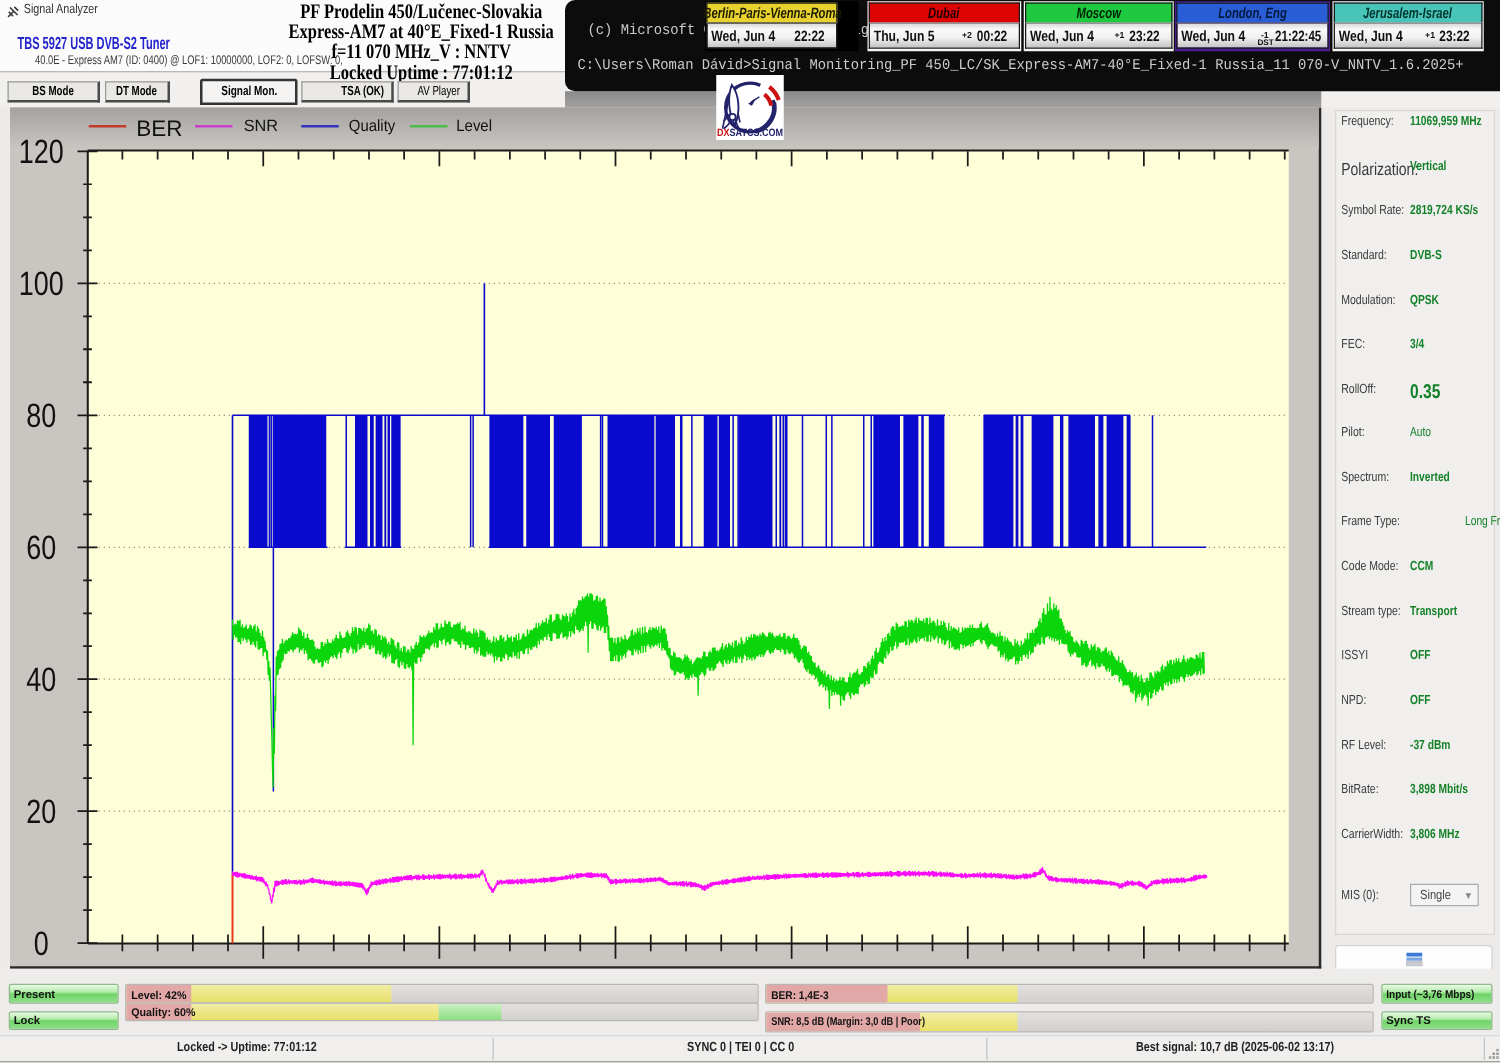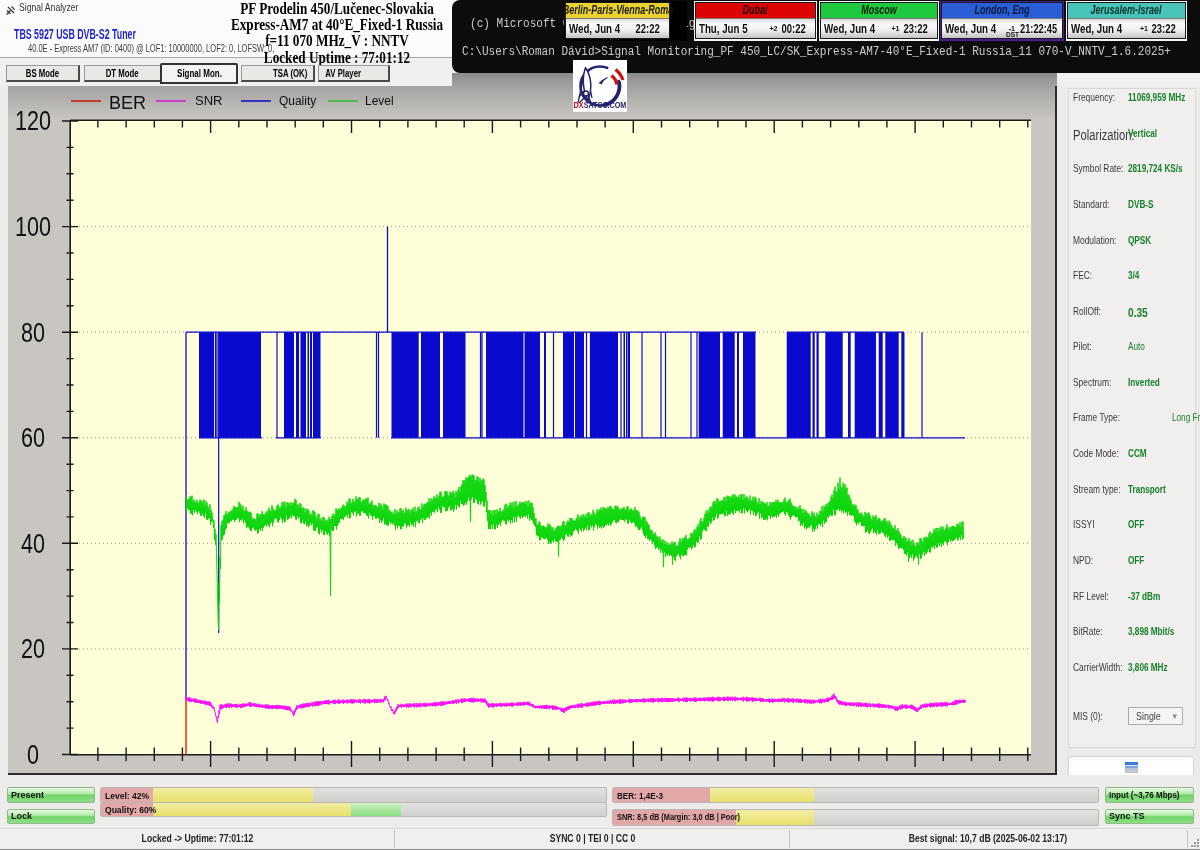--- a/index.html
+++ b/index.html
@@ -9,24 +9,24 @@
 <div class="abs" style="left:0;top:57px;width:1200px;height:1px;background:#a8a8a8"></div>
 <div class="abs" style="left:0;top:58px;width:1200px;height:28px;background:#f1f0ee"></div>
 <div class="abs" style="left:5px;top:2px;width:11px;height:11px"><svg width="11" height="11">
       <path d="M1.5 9.5 L6 5 M3 2 L9 8 M6.5 1.5 L9.5 4.5 M2 5.5 L5.5 9" stroke="#3a3a3a" stroke-width="1.3" fill="none"></path>
     </svg></div>
 <div class="abs" style="left:19px;top:1px;font-size:10.5px;color:#333"><span style="display:inline-block;transform:scaleX(0.82);transform-origin:0 0;white-space:nowrap;">Signal Analyzer</span></div>
 <div class="abs" style="left:14px;top:26px;font-size:14px;font-weight:bold;color:#2323cd"><span style="display:inline-block;transform:scaleX(0.63);transform-origin:0 0;white-space:nowrap;">TBS 5927 USB DVB-S2 Tuner</span></div>
 <div class="abs" style="left:28px;top:42.5px;font-size:10px;color:#3a3a3a"><span style="display:inline-block;transform:scaleX(0.75);transform-origin:0 0;white-space:nowrap;">40.0E - Express AM7 (ID: 0400) @ LOF1: 10000000, LOF2: 0, LOFSW: 0,</span></div>
 <div class="abs" style="left:172px;top:1px;width:330px;text-align:center;font-family:'Liberation Serif',serif;font-weight:bold;font-size:16.5px;line-height:16.2px;color:#000;transform:scaleX(0.8);transform-origin:center top">PF Prodelin 450/Lučenec-Slovakia<br>Express-AM7 at 40°E_Fixed-1 Russia<br>f=11 070 MHz_V : NNTV<br>Locked Uptime : 77:01:12</div>
 <div class="abs" style="left:6px;top:65px;width:74px;height:17px;background:#eae8e5;border:1px solid #999;border-right:2px solid #4a4a4a;border-bottom:2px solid #4a4a4a;font-size:10.5px;font-weight:bold;text-align:center;line-height:14px"><span style="display:inline-block;transform:scaleX(0.74);transform-origin:center;white-space:nowrap">BS Mode</span></div>
-<div class="abs" style="left:84px;top:65px;width:78px;height:17px;background:#eae8e5;border:1px solid #999;border-right:2px solid #4a4a4a;border-bottom:2px solid #4a4a4a;font-size:10.5px;font-weight:bold;text-align:center;line-height:14px"><span style="display:inline-block;transform:scaleX(0.74);transform-origin:center;white-space:nowrap">DT Mode</span></div>
+<div class="abs" style="left:84px;top:65px;width:52px;height:17px;background:#eae8e5;border:1px solid #999;border-right:2px solid #4a4a4a;border-bottom:2px solid #4a4a4a;font-size:10.5px;font-weight:bold;text-align:center;line-height:14px"><span style="display:inline-block;transform:scaleX(0.74);transform-origin:center;white-space:nowrap">DT Mode</span></div>
 <div class="abs" style="left:160px;top:62.5px;width:78px;height:21px;background:#f4f3f1;border:2px solid #333;border-radius:2px 2px 0 0;font-size:10.5px;font-weight:bold;text-align:center;line-height:17px"><span style="display:inline-block;transform:scaleX(0.76);transform-origin:center;white-space:nowrap">Signal Mon.</span></div>
 <div class="abs" style="left:241px;top:65px;width:74px;height:17px;background:#eae8e5;border:1px solid #999;border-right:2px solid #4a4a4a;border-bottom:2px solid #4a4a4a;font-size:10.5px;font-weight:bold;text-align:right;line-height:14px"><span style="display:inline-block;transform:scaleX(0.74);transform-origin:center;white-space:nowrap">TSA (OK)</span></div>
-<div class="abs" style="left:318px;top:65px;width:72px;height:17px;background:#eae8e5;border:1px solid #999;border-right:2px solid #4a4a4a;border-bottom:2px solid #4a4a4a;font-size:10.5px;font-weight:bold;text-align:left;line-height:14px"><span style="display:inline-block;transform:scaleX(0.74);transform-origin:center;white-space:nowrap">AV Player</span></div>
+<div class="abs" style="left:318px;top:65px;width:58px;height:17px;background:#eae8e5;border:1px solid #999;border-right:2px solid #4a4a4a;border-bottom:2px solid #4a4a4a;font-size:10.5px;font-weight:normal;text-align:right;line-height:14px"><span style="display:inline-block;transform:scaleX(0.74);transform-origin:center;white-space:nowrap">AV Player</span></div>
 <div class="abs" style="left:8px;top:86px;width:1049px;height:689px;background:#c9c6c2;border-right:2px solid #2a2a2a;border-bottom:2px solid #2a2a2a"></div>
 <div class="abs" style="left:8px;top:86px;width:1047px;height:33px;background:linear-gradient(#a4a2a0,#c9c6c2)"></div>
 <div class="abs" style="left:452px;top:73px;width:605px;height:13px;background:linear-gradient(#8a8a8a,#a4a2a0)"></div>
 <div class="abs" style="left:71px;top:99.5px;width:30px;height:2px;background:#c23b2b"></div>
 <div class="abs" style="left:109px;top:93px;font-size:18px;color:#111">BER</div>
 <div class="abs" style="left:156px;top:99.5px;width:30px;height:2px;background:#cc3fcc"></div>
 <div class="abs" style="left:195px;top:93px;font-size:13px;color:#111">SNR</div>
 <div class="abs" style="left:241px;top:99.5px;width:30px;height:2px;background:#3333bb"></div>
 <div class="abs" style="left:279px;top:93px;font-size:13px;color:#111"><span style="display:inline-block;transform:scaleX(0.92);transform-origin:0 0;white-space:nowrap;">Quality</span></div>
 <div class="abs" style="left:328px;top:99.5px;width:30px;height:2px;background:#4bbb4b"></div>
@@ -103,21 +103,21 @@
 <div class="abs" style="left:1128px;top:126.5px;font-size:10.5px;font-weight:bold;color:#15822a"><span style="display:inline-block;transform:scaleX(0.78);transform-origin:0 0;white-space:nowrap;">Vertical</span></div>
 <div class="abs" style="left:1073px;top:162.0px;font-size:10.5px;color:#3a3a3a"><span style="display:inline-block;transform:scaleX(0.8);transform-origin:0 0;white-space:nowrap;">Symbol Rate:</span></div>
 <div class="abs" style="left:1128px;top:162.0px;font-size:10.5px;font-weight:bold;color:#15822a"><span style="display:inline-block;transform:scaleX(0.78);transform-origin:0 0;white-space:nowrap;">2819,724 KS/s</span></div>
 <div class="abs" style="left:1073px;top:197.5px;font-size:10.5px;color:#3a3a3a"><span style="display:inline-block;transform:scaleX(0.8);transform-origin:0 0;white-space:nowrap;">Standard:</span></div>
 <div class="abs" style="left:1128px;top:197.5px;font-size:10.5px;font-weight:bold;color:#15822a"><span style="display:inline-block;transform:scaleX(0.78);transform-origin:0 0;white-space:nowrap;">DVB-S</span></div>
 <div class="abs" style="left:1073px;top:233.5px;font-size:10.5px;color:#3a3a3a"><span style="display:inline-block;transform:scaleX(0.8);transform-origin:0 0;white-space:nowrap;">Modulation:</span></div>
 <div class="abs" style="left:1128px;top:233.5px;font-size:10.5px;font-weight:bold;color:#15822a"><span style="display:inline-block;transform:scaleX(0.78);transform-origin:0 0;white-space:nowrap;">QPSK</span></div>
 <div class="abs" style="left:1073px;top:269.0px;font-size:10.5px;color:#3a3a3a"><span style="display:inline-block;transform:scaleX(0.8);transform-origin:0 0;white-space:nowrap;">FEC:</span></div>
 <div class="abs" style="left:1128px;top:269.0px;font-size:10.5px;font-weight:bold;color:#15822a"><span style="display:inline-block;transform:scaleX(0.78);transform-origin:0 0;white-space:nowrap;">3/4</span></div>
 <div class="abs" style="left:1073px;top:304.5px;font-size:10.5px;color:#3a3a3a"><span style="display:inline-block;transform:scaleX(0.8);transform-origin:0 0;white-space:nowrap;">RollOff:</span></div>
-<div class="abs" style="left:1128px;top:304.5px;font-size:13px;font-weight:bold;color:#15822a"><span style="display:inline-block;transform:scaleX(0.78);transform-origin:0 0;white-space:nowrap;">0.35</span></div>
+<div class="abs" style="left:1128px;top:304.5px;font-size:16px;font-weight:bold;color:#15822a"><span style="display:inline-block;transform:scaleX(0.78);transform-origin:0 0;white-space:nowrap;">0.35</span></div>
 <div class="abs" style="left:1073px;top:340.0px;font-size:10.5px;color:#3a3a3a"><span style="display:inline-block;transform:scaleX(0.8);transform-origin:0 0;white-space:nowrap;">Pilot:</span></div>
 <div class="abs" style="left:1128px;top:340.0px;font-size:10.5px;font-weight:normal;color:#15822a"><span style="display:inline-block;transform:scaleX(0.78);transform-origin:0 0;white-space:nowrap;">Auto</span></div>
 <div class="abs" style="left:1073px;top:375.5px;font-size:10.5px;color:#3a3a3a"><span style="display:inline-block;transform:scaleX(0.8);transform-origin:0 0;white-space:nowrap;">Spectrum:</span></div>
 <div class="abs" style="left:1128px;top:375.5px;font-size:10.5px;font-weight:bold;color:#15822a"><span style="display:inline-block;transform:scaleX(0.78);transform-origin:0 0;white-space:nowrap;">Inverted</span></div>
 <div class="abs" style="left:1073px;top:411.0px;font-size:10.5px;color:#3a3a3a"><span style="display:inline-block;transform:scaleX(0.8);transform-origin:0 0;white-space:nowrap;">Frame Type:</span></div>
 <div class="abs" style="left:1172px;top:411.0px;font-size:10.5px;font-weight:normal;color:#15822a"><span style="display:inline-block;transform:scaleX(0.78);transform-origin:0 0;white-space:nowrap;">Long Frame</span></div>
 <div class="abs" style="left:1073px;top:446.5px;font-size:10.5px;color:#3a3a3a"><span style="display:inline-block;transform:scaleX(0.8);transform-origin:0 0;white-space:nowrap;">Code Mode:</span></div>
 <div class="abs" style="left:1128px;top:446.5px;font-size:10.5px;font-weight:bold;color:#15822a"><span style="display:inline-block;transform:scaleX(0.78);transform-origin:0 0;white-space:nowrap;">CCM</span></div>
 <div class="abs" style="left:1073px;top:482.5px;font-size:10.5px;color:#3a3a3a"><span style="display:inline-block;transform:scaleX(0.8);transform-origin:0 0;white-space:nowrap;">Stream type:</span></div>
 <div class="abs" style="left:1128px;top:482.5px;font-size:10.5px;font-weight:bold;color:#15822a"><span style="display:inline-block;transform:scaleX(0.78);transform-origin:0 0;white-space:nowrap;">Transport</span></div>

